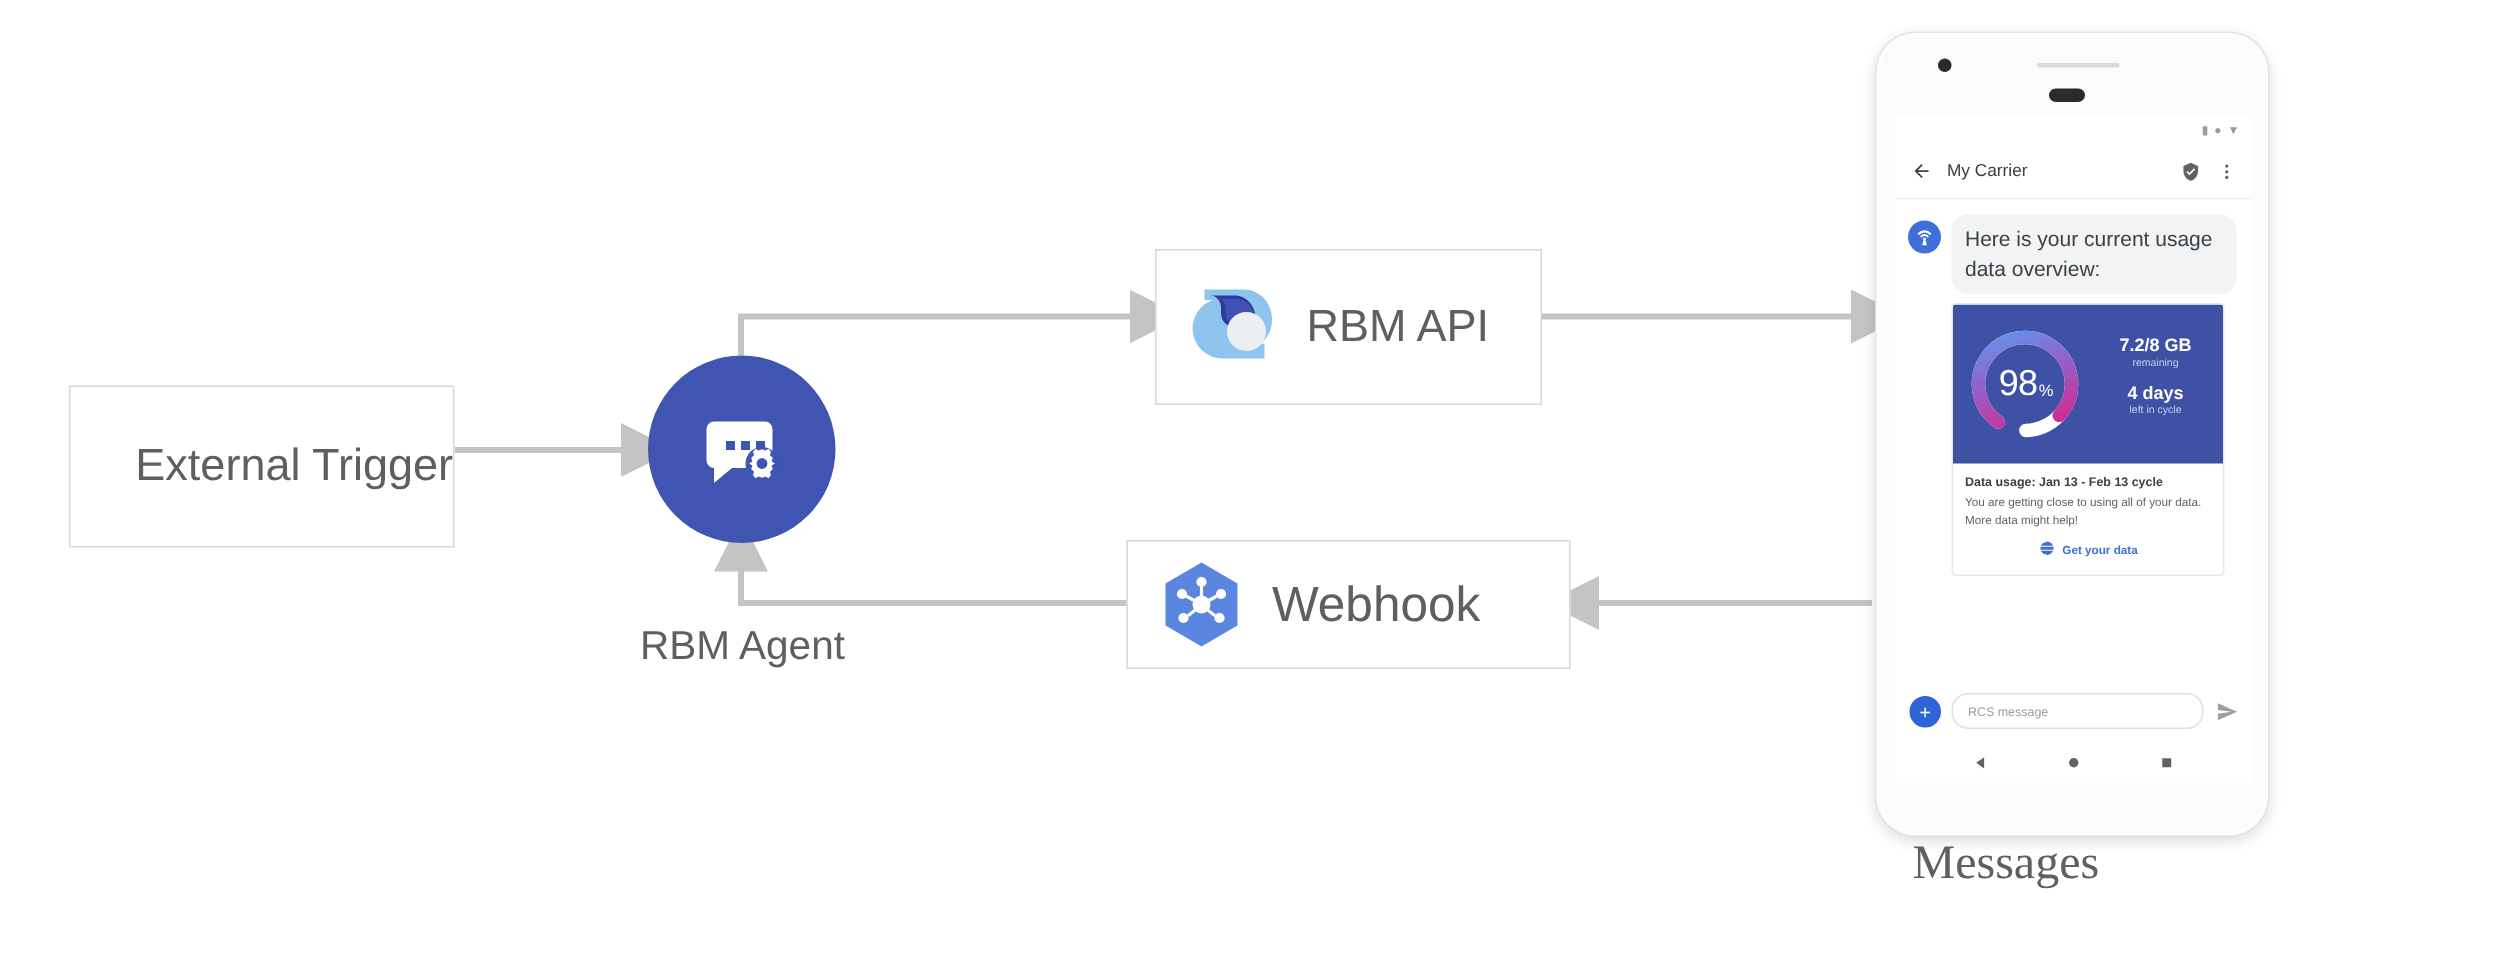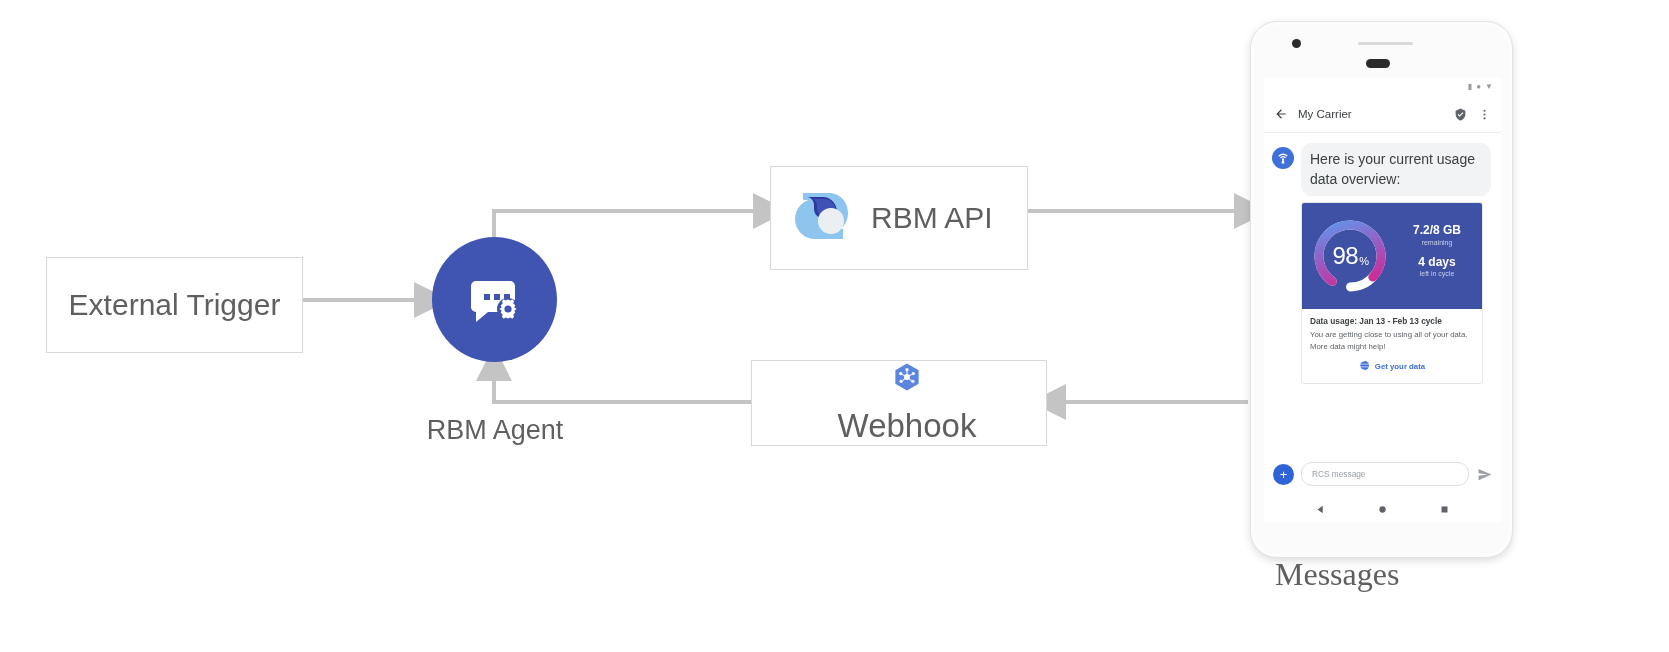--- a/index.html
+++ b/index.html
@@ -15,29 +15,29 @@
     position:absolute;box-sizing:border-box;
     border:1px solid #d8d8d8;background:#fff;
     display:flex;align-items:center;
   }
   .node-label{
     color:#6b6b6b;font-weight:400;white-space:nowrap;
     font-family:"Liberation Sans", sans-serif;
   }
 
   
-  #external-trigger{left:46px;top:257px;width:257px;height:96px;justify-content:center;}
+  #external-trigger{left:46px;top:257px;width:257px;height:108px;justify-content:flex-end;}
   #external-trigger .node-label{font-size:30px;color:#5f5f5f;}
 
   
   #rbm-api-box{left:770px;top:166px;width:258px;height:104px;padding-left:18px;gap:16px;}
   #rbm-api-box .node-label{font-size:30px;color:#5f5f5f;}
 
   
-  #webhook-box{left:751px;top:360px;width:296px;height:86px;padding-left:16px;gap:14px;flex-direction:column;}
+  #webhook-box{left:751px;top:360px;width:296px;height:86px;padding-left:16px;gap:14px;}
   #webhook-box .node-label{font-size:33px;color:#5f5f5f;}
 
   
   #rbm-agent{
     position:absolute;left:432px;top:237px;width:125px;height:125px;
     border-radius:50%;background:#4054b2;
     display:flex;align-items:center;justify-content:center;
   }
   #rbm-agent-label{
     position:absolute;left:410px;top:415px;width:170px;text-align:center;

